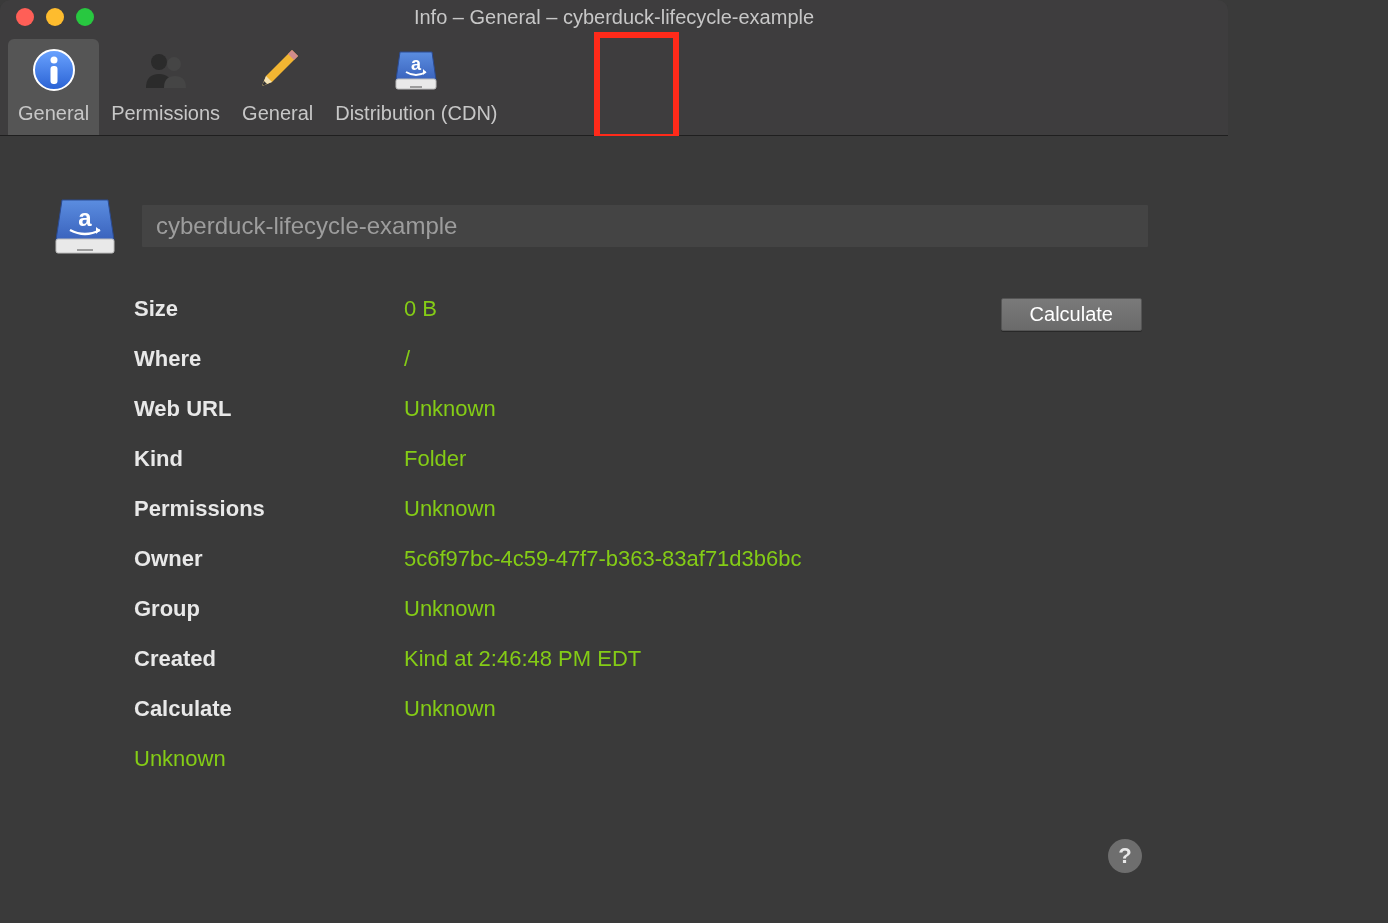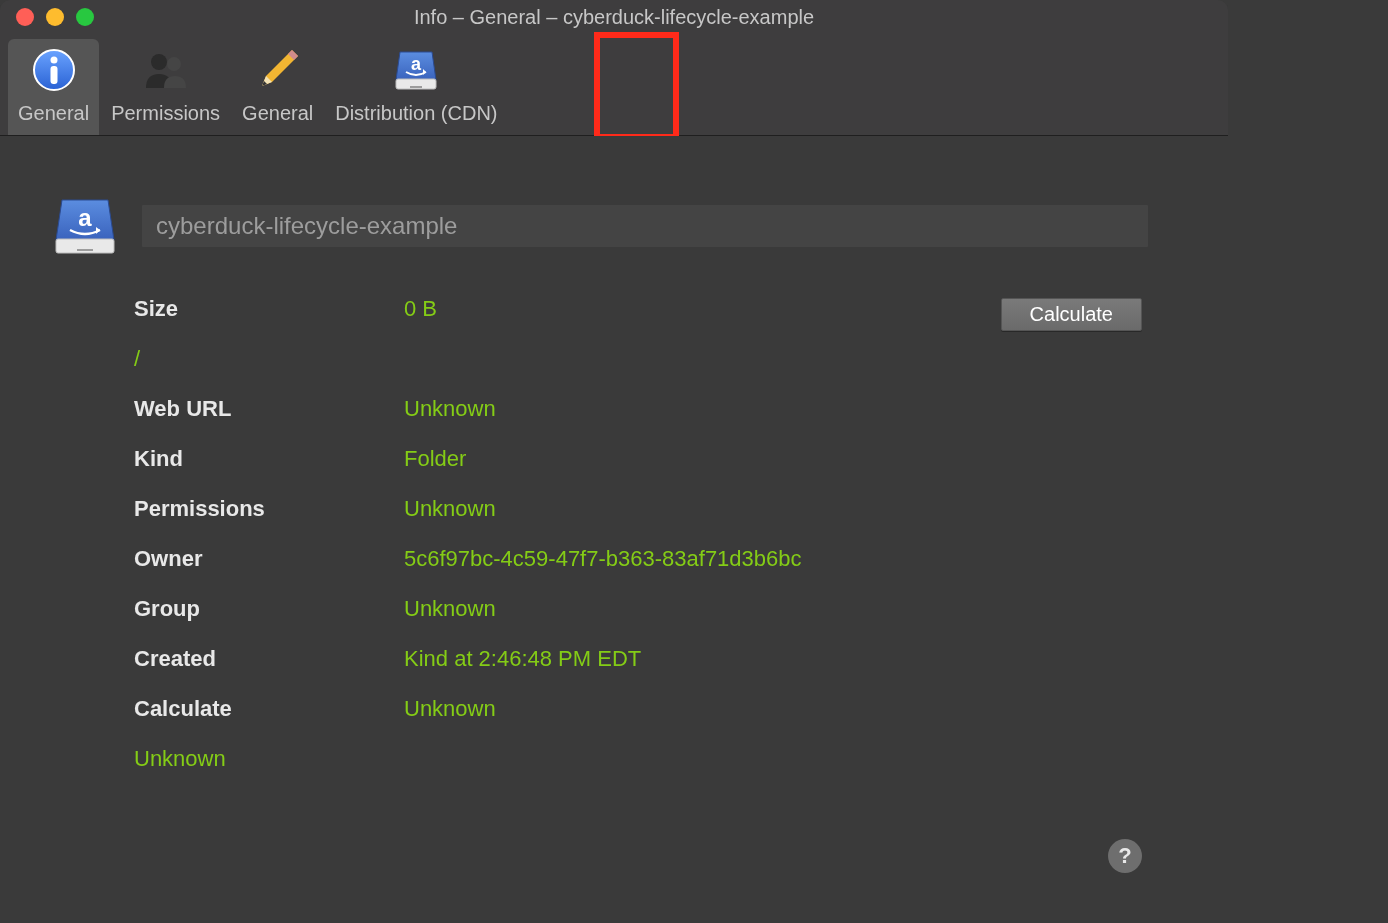--- a/index.html
+++ b/index.html
@@ -270,20 +270,21 @@
     </div>
 
     <button class="calc-btn">Calculate</button>
 
     <div class="props">
       <div class="prop-row">
         <div class="prop-label">Size</div>
         <div class="prop-value">0 B</div>
       </div>
       <div class="prop-row">
+        <div class="prop-label">Where</div>
         <div class="prop-value">/</div>
       </div>
       <div class="prop-row">
         <div class="prop-label">Web URL</div>
         <div class="prop-value">Unknown</div>
       </div>
       <div class="prop-row">
         <div class="prop-label">Kind</div>
         <div class="prop-value">Folder</div>
       </div>

